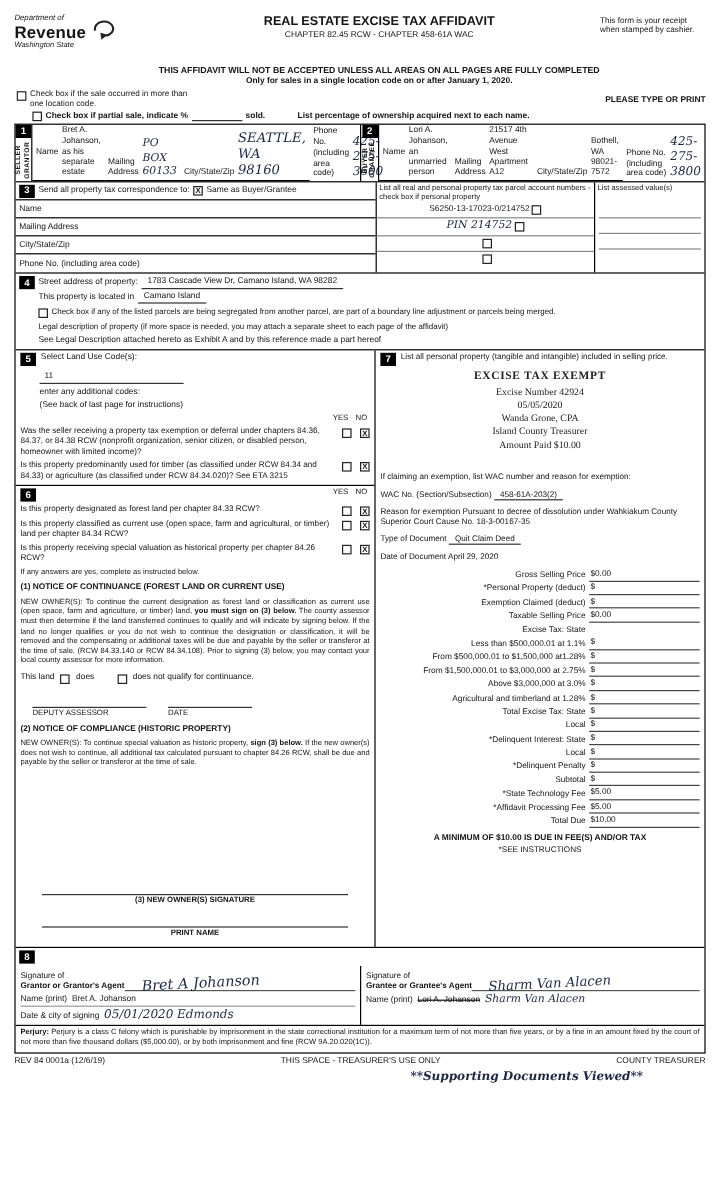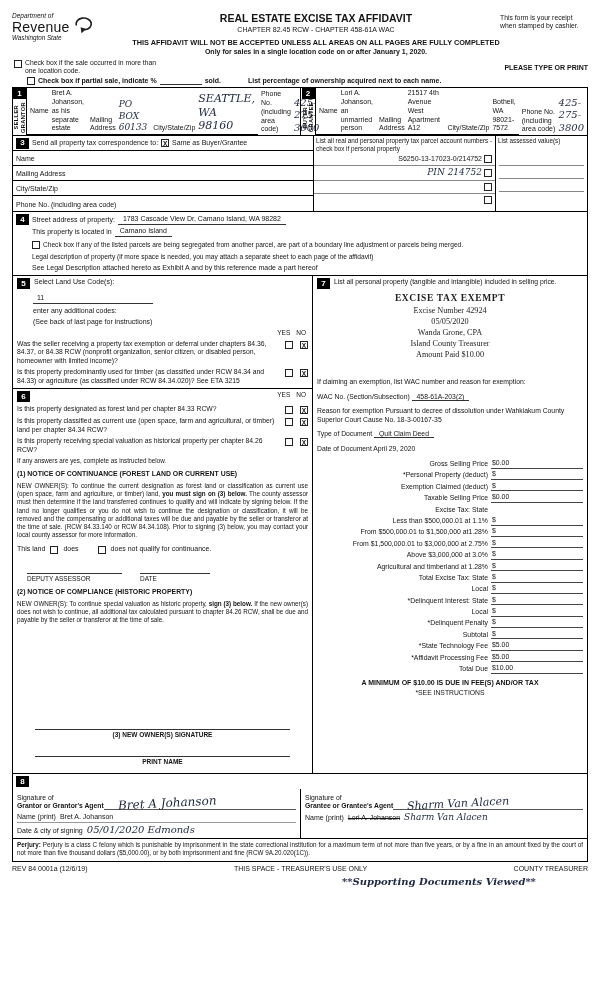--- a/index.html
+++ b/index.html
@@ -9,26 +9,26 @@
   .hand{font-family:"DejaVu Serif",serif;font-style:italic;color:#1c2740;font-size:9px}
   .strike{text-decoration:line-through}
   .cb{display:inline-block;width:8px;height:8px;border:1px solid #222;font:bold 6.5px/7px "Liberation Sans",sans-serif;text-align:center;vertical-align:middle;background:#fff;flex:0 0 auto}
   .badge{display:inline-flex;align-items:center;justify-content:center;min-width:13px;height:11px;background:#000;color:#fff;font-weight:bold;font-size:8px;flex:0 0 auto}
   .row{display:flex}
   .val-ul{border-bottom:1px solid #333;padding:0 5px}
   
   .hdr{display:flex;align-items:flex-start;margin-bottom:2px}
   .logo{width:120px;flex:0 0 auto;display:flex;gap:4px;align-items:flex-start}
   .logo-dept{font-style:italic;font-size:6.5px}
-  .logo-rev{font-size:14px;font-weight:normal;letter-spacing:.2px;line-height:1}
+  .logo-rev{font-size:14px;font-weight:bold;letter-spacing:.2px;line-height:1}
   .logo-state{font-size:6.3px;font-style:italic}
   .hdr-c{flex:1;text-align:center}
   .hdr-title{font-size:10.5px;font-weight:bold}
   .hdr-chap{font-size:7px;margin-top:1px}
-  .hdr-warn{font-size:7.3px;font-weight:bold;margin-top:3px}
+  .hdr-warn{font-size:7.3px;font-weight:bold;margin-top:19px}
   .hdr-single{font-size:7px;font-weight:bold;margin-top:1px}
   .hdr-note{width:88px;flex:0 0 auto;font-size:6.8px;padding-top:2px}
   .locrow{display:flex;align-items:flex-start;margin:2px 0 0}
   .locrow .cb{margin:1px 3px 0 2px}
   .loctext{width:140px;font-size:6.8px}
   .please{flex:1;text-align:right;font-size:7px;padding-top:5px}
   .partrow{display:flex;align-items:flex-end;gap:3px;font-weight:bold;font-size:7px;margin:1px 0 2px;padding-left:15px}
   .sold-gap{width:42px;border-bottom:1px solid #333;height:8px}
   .own{margin-left:24px}
   
@@ -44,21 +44,21 @@
   .frow{border-bottom:1px solid #000;padding:1px 3px;display:flex;align-items:flex-end;gap:3px;min-height:16px}
   .frow.name{min-height:13px;align-items:center}
   .party-fields .frow:last-child{border-bottom:none}
   
   .sec3{display:flex;border-bottom:1px solid #000}
   .s3l{width:300px;display:flex;flex-direction:column}
   .s3l .frow{min-height:15px}
   .s3m{width:182px;border-left:1px solid #000;display:flex;flex-direction:column}
   .s3r{flex:1;border-left:1px solid #000;display:flex;flex-direction:column}
   .colhead{padding:1px 2px;font-size:6.3px;line-height:1.2;min-height:17px}
-  .prow{display:flex;align-items:center;justify-content:flex-end;gap:2px;padding:1px 3px;min-height:13px;border-bottom:1px solid #888}
+  .prow{display:flex;align-items:center;justify-content:center;gap:2px;padding:1px 3px;min-height:13px;border-bottom:1px solid #888}
   .prow:last-child{border-bottom:none}
   .arow{min-height:13px;border-bottom:1px solid #888;margin:0 3px}
   .arow:last-child{border-bottom:none}
   
   .sec4{border-bottom:1px solid #000;padding:1px 3px 2px}
   .s4row{display:flex;align-items:flex-end;gap:3px;min-height:12px}
   .indent{padding-left:16px}
   .fine{font-size:6.6px}
   
   .main{display:flex;border-bottom:1px solid #000;min-height:498px}

